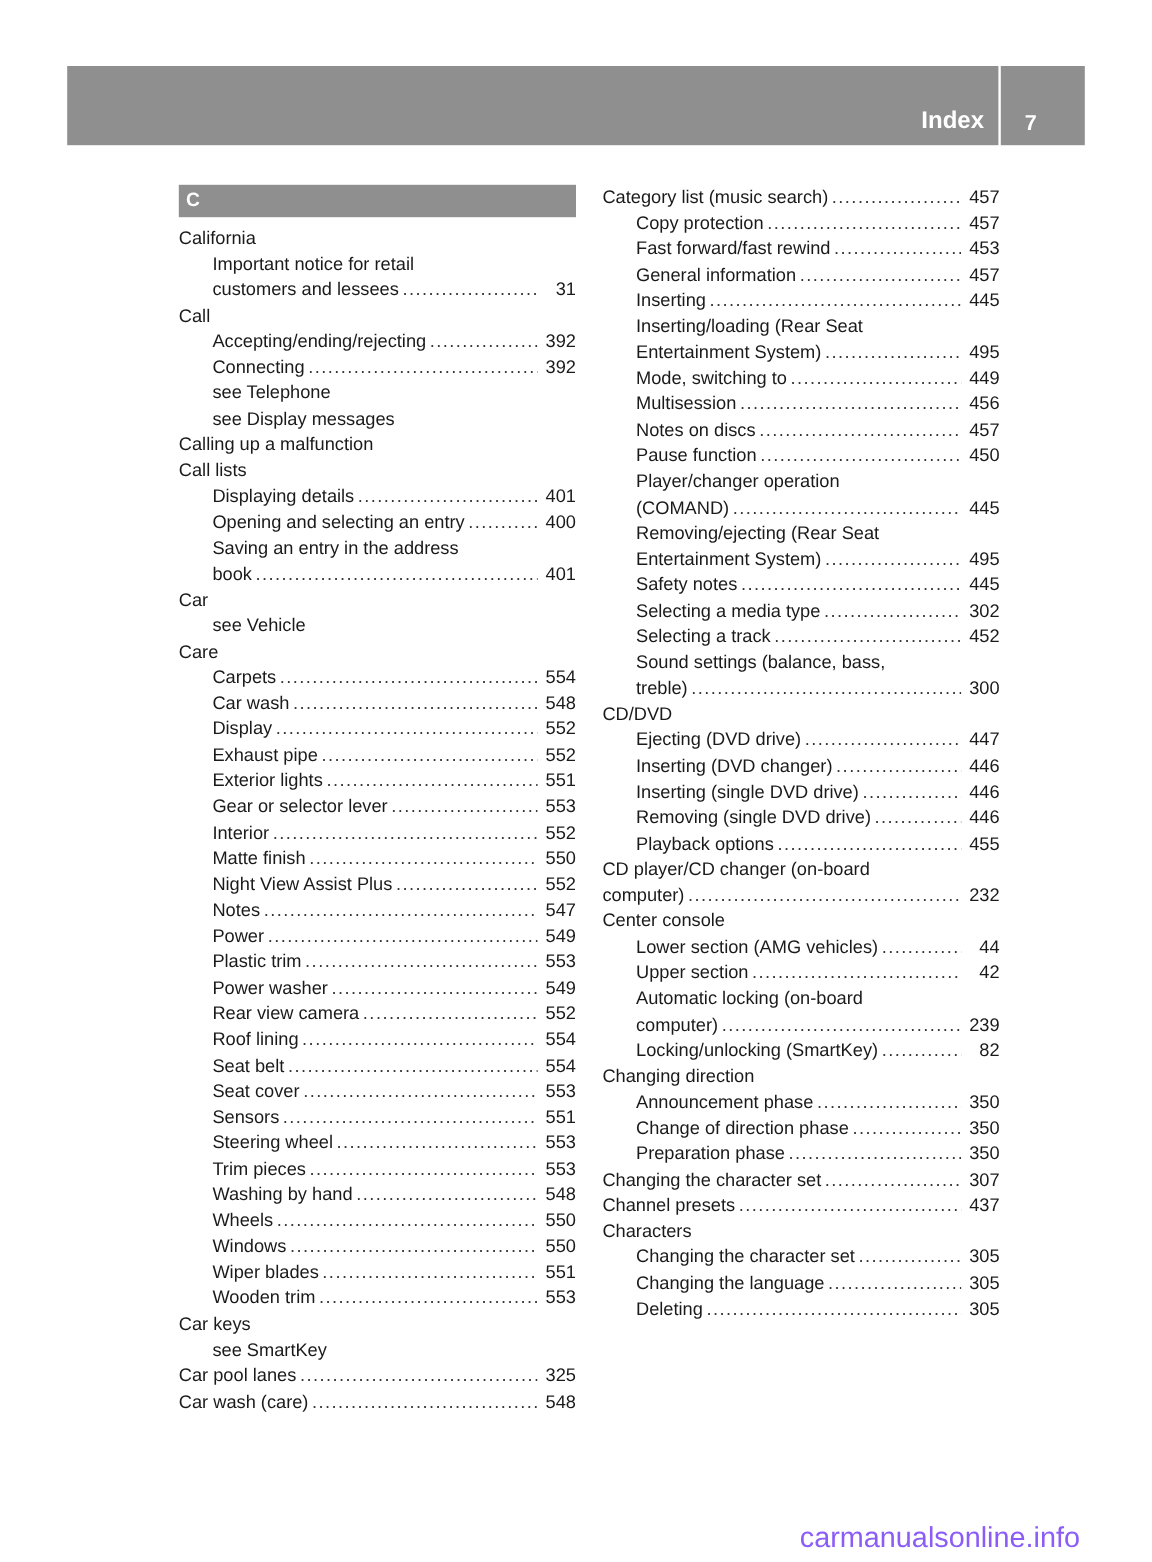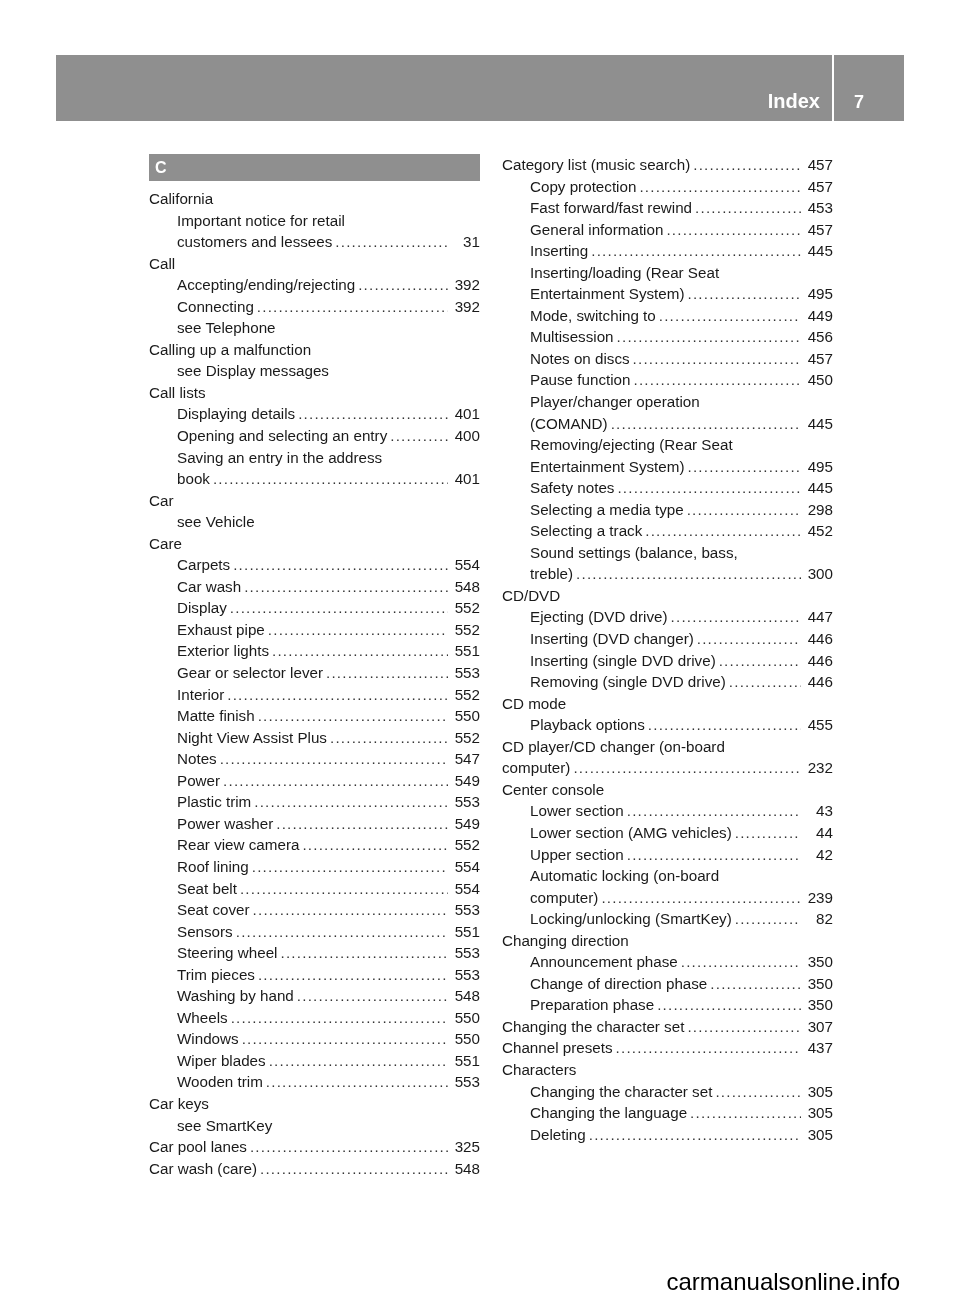--- a/index.html
+++ b/index.html
@@ -20,21 +20,21 @@
     line-height:27px; padding-left:6px; margin-bottom:7px; }
 
   .row { position:relative; display:flex; align-items:baseline; white-space:nowrap; }
   .row.sub { padding-left:28px; }
   .row.bold .txt { font-weight:normal; }
   .txt { flex:0 0 auto; }
   .dots { flex:1 1 auto; overflow:hidden; margin:0 4px 0 3px; letter-spacing:1.2px; color:#333; }
   .dots::before { content:"....................................................................................................................................."; }
   .pg { flex:0 0 auto; min-width:28px; text-align:right; }
 
-  .watermark { position:absolute; right:60px; bottom:6px; color:#000000; font-size:24px; }
+  .watermark { position:absolute; right:60px; bottom:6px; color:#8b5cf6; font-size:24px; }
 </style>
 </head>
 <body>
 
 <div class="hdr-main">
   <span class="hdr-title">Index</span>
 </div>
 <div class="hdr-num">
   <span class="hdr-pg">7</span>
 </div>
@@ -62,25 +62,25 @@
         <span class="pg">392</span>
       </div>
       <div class="row sub">
         <span class="txt">Connecting</span>
         <span class="dots"></span>
         <span class="pg">392</span>
       </div>
       <div class="row sub">
         <span class="txt">see Telephone</span>
       </div>
+      <div class="row sub">
+        <span class="txt">see Display messages</span>
+      </div>
       <div class="row bold">
         <span class="txt">Calling up a malfunction</span>
-      </div>
-      <div class="row sub">
-        <span class="txt">see Display messages</span>
       </div>
       <div class="row bold">
         <span class="txt">Call lists</span>
       </div>
       <div class="row sub">
         <span class="txt">Displaying details</span>
         <span class="dots"></span>
         <span class="pg">401</span>
       </div>
       <div class="row sub">
@@ -321,21 +321,21 @@
         <span class="pg">495</span>
       </div>
       <div class="row sub">
         <span class="txt">Safety notes</span>
         <span class="dots"></span>
         <span class="pg">445</span>
       </div>
       <div class="row sub">
         <span class="txt">Selecting a media type</span>
         <span class="dots"></span>
-        <span class="pg">298</span>
+        <span class="pg">302</span>
       </div>
       <div class="row sub">
         <span class="txt">Selecting a track</span>
         <span class="dots"></span>
         <span class="pg">452</span>
       </div>
       <div class="row sub">
         <span class="txt">Sound settings (balance, bass,</span>
       </div>
       <div class="row sub">
@@ -359,43 +359,35 @@
       <div class="row sub">
         <span class="txt">Inserting (single DVD drive)</span>
         <span class="dots"></span>
         <span class="pg">446</span>
       </div>
       <div class="row sub">
         <span class="txt">Removing (single DVD drive)</span>
         <span class="dots"></span>
         <span class="pg">446</span>
       </div>
-      <div class="row bold">
-        <span class="txt">CD mode</span>
-      </div>
       <div class="row sub">
         <span class="txt">Playback options</span>
         <span class="dots"></span>
         <span class="pg">455</span>
       </div>
       <div class="row bold">
         <span class="txt">CD player/CD changer (on-board</span>
       </div>
       <div class="row bold">
         <span class="txt">computer)</span>
         <span class="dots"></span>
         <span class="pg">232</span>
       </div>
       <div class="row bold">
         <span class="txt">Center console</span>
-      </div>
-      <div class="row sub">
-        <span class="txt">Lower section</span>
-        <span class="dots"></span>
-        <span class="pg">43</span>
       </div>
       <div class="row sub">
         <span class="txt">Lower section (AMG vehicles)</span>
         <span class="dots"></span>
         <span class="pg">44</span>
       </div>
       <div class="row sub">
         <span class="txt">Upper section</span>
         <span class="dots"></span>
         <span class="pg">42</span>

